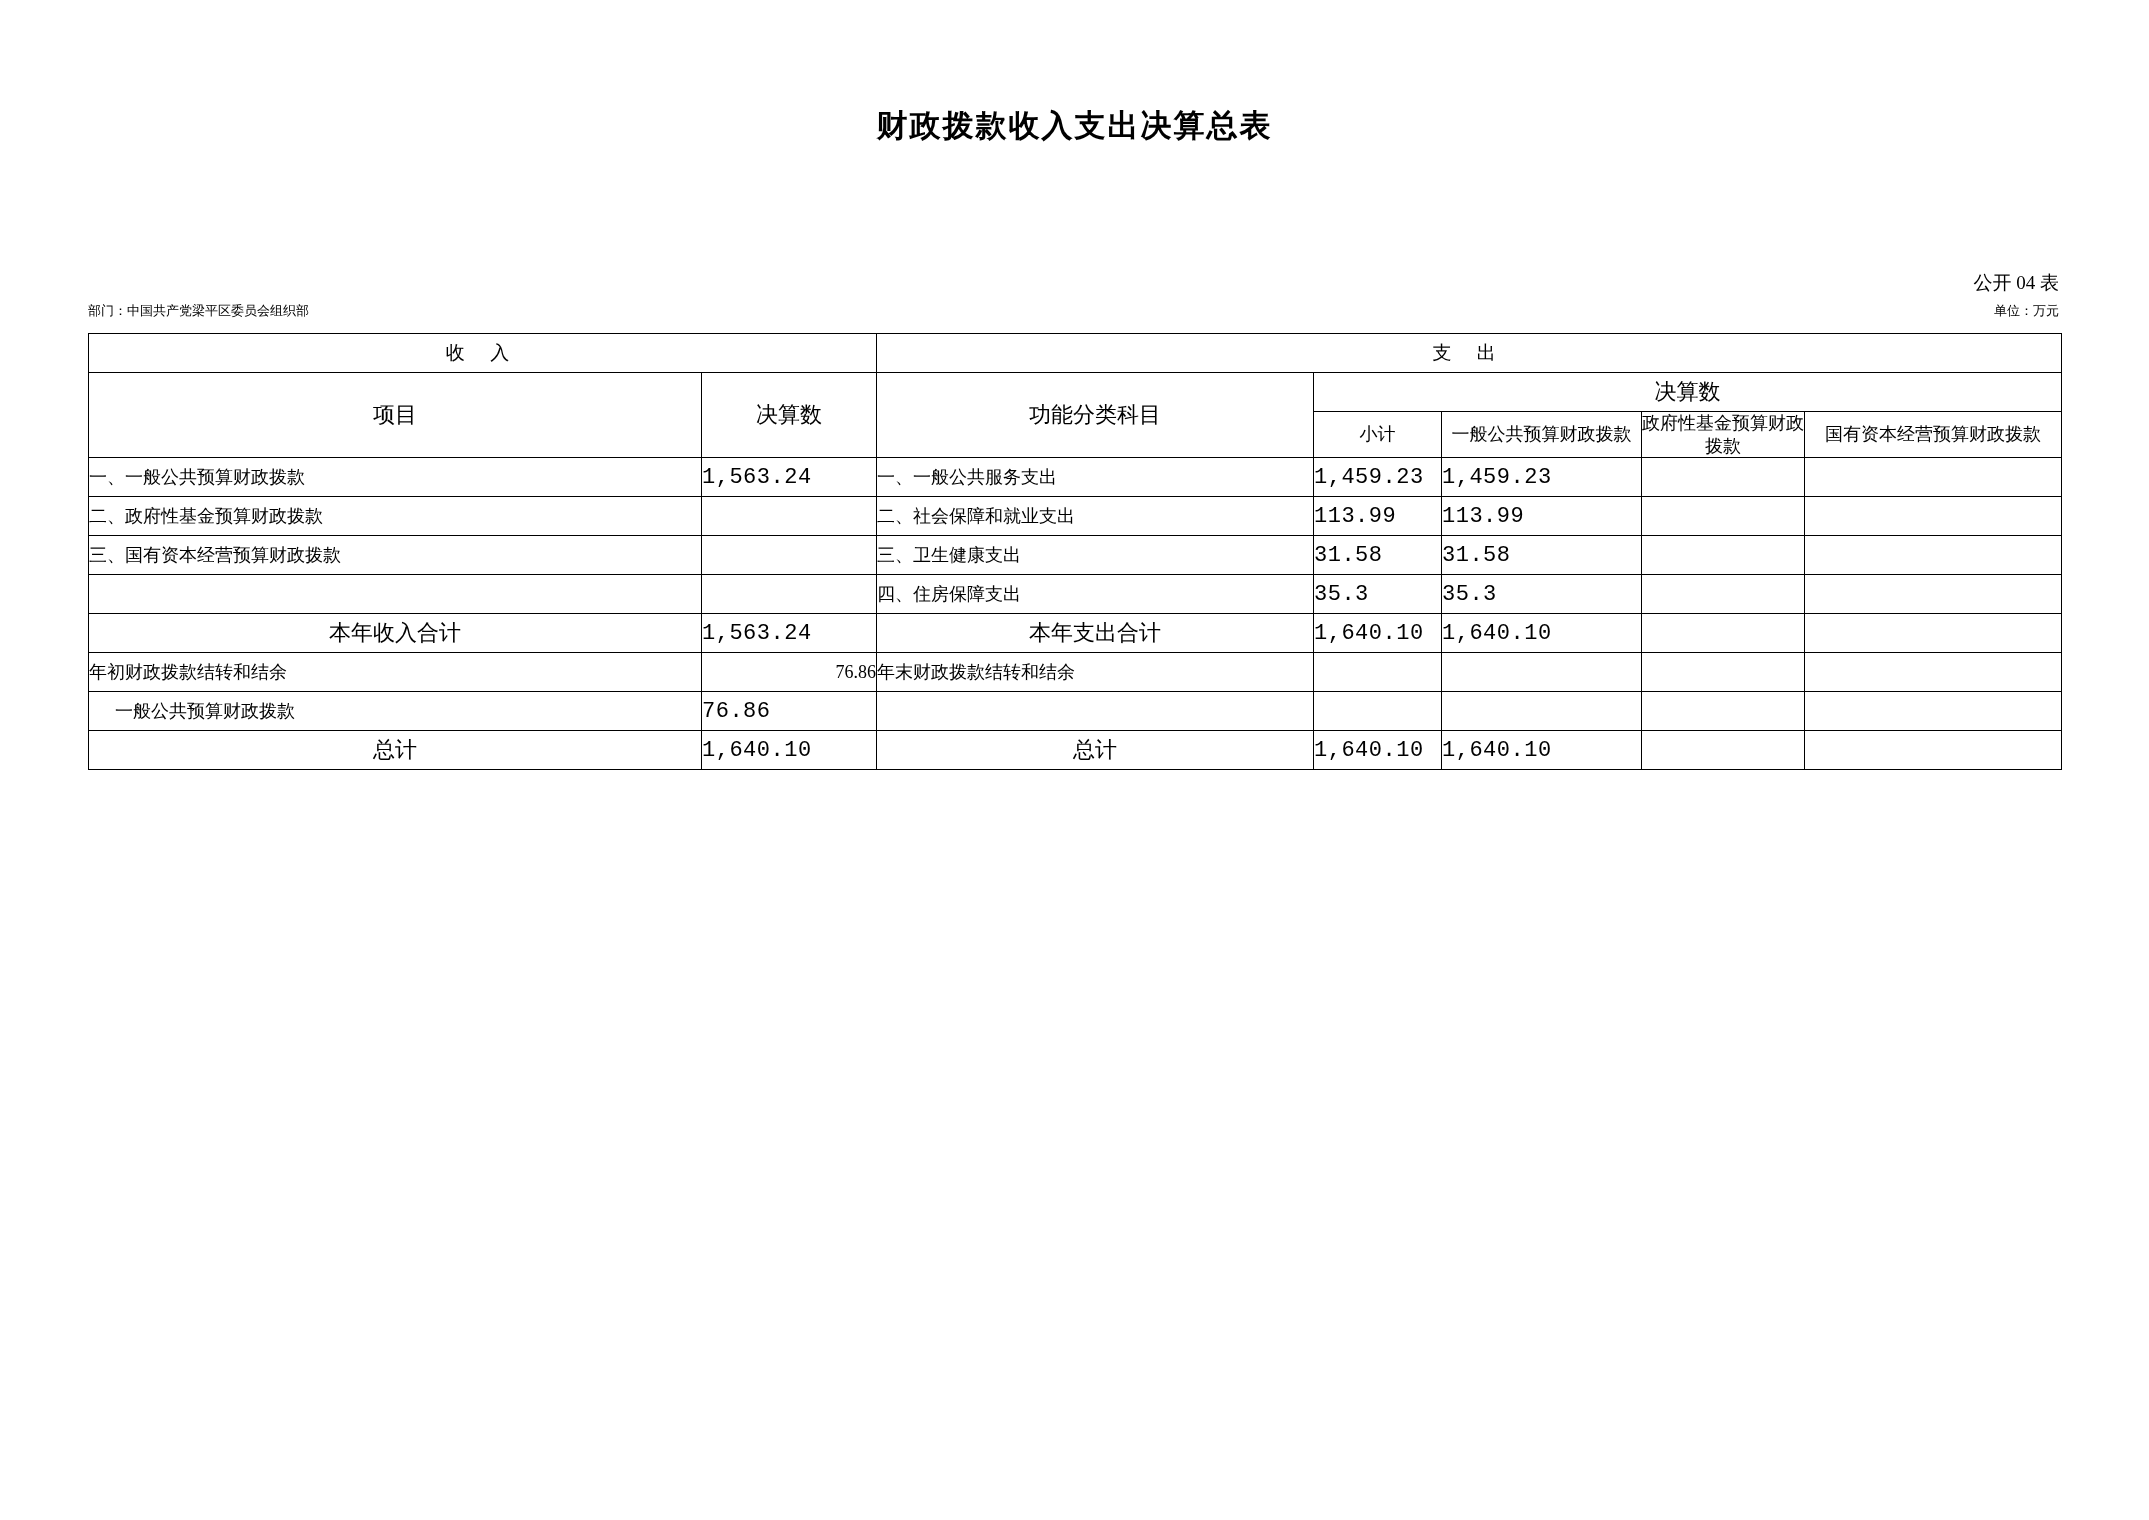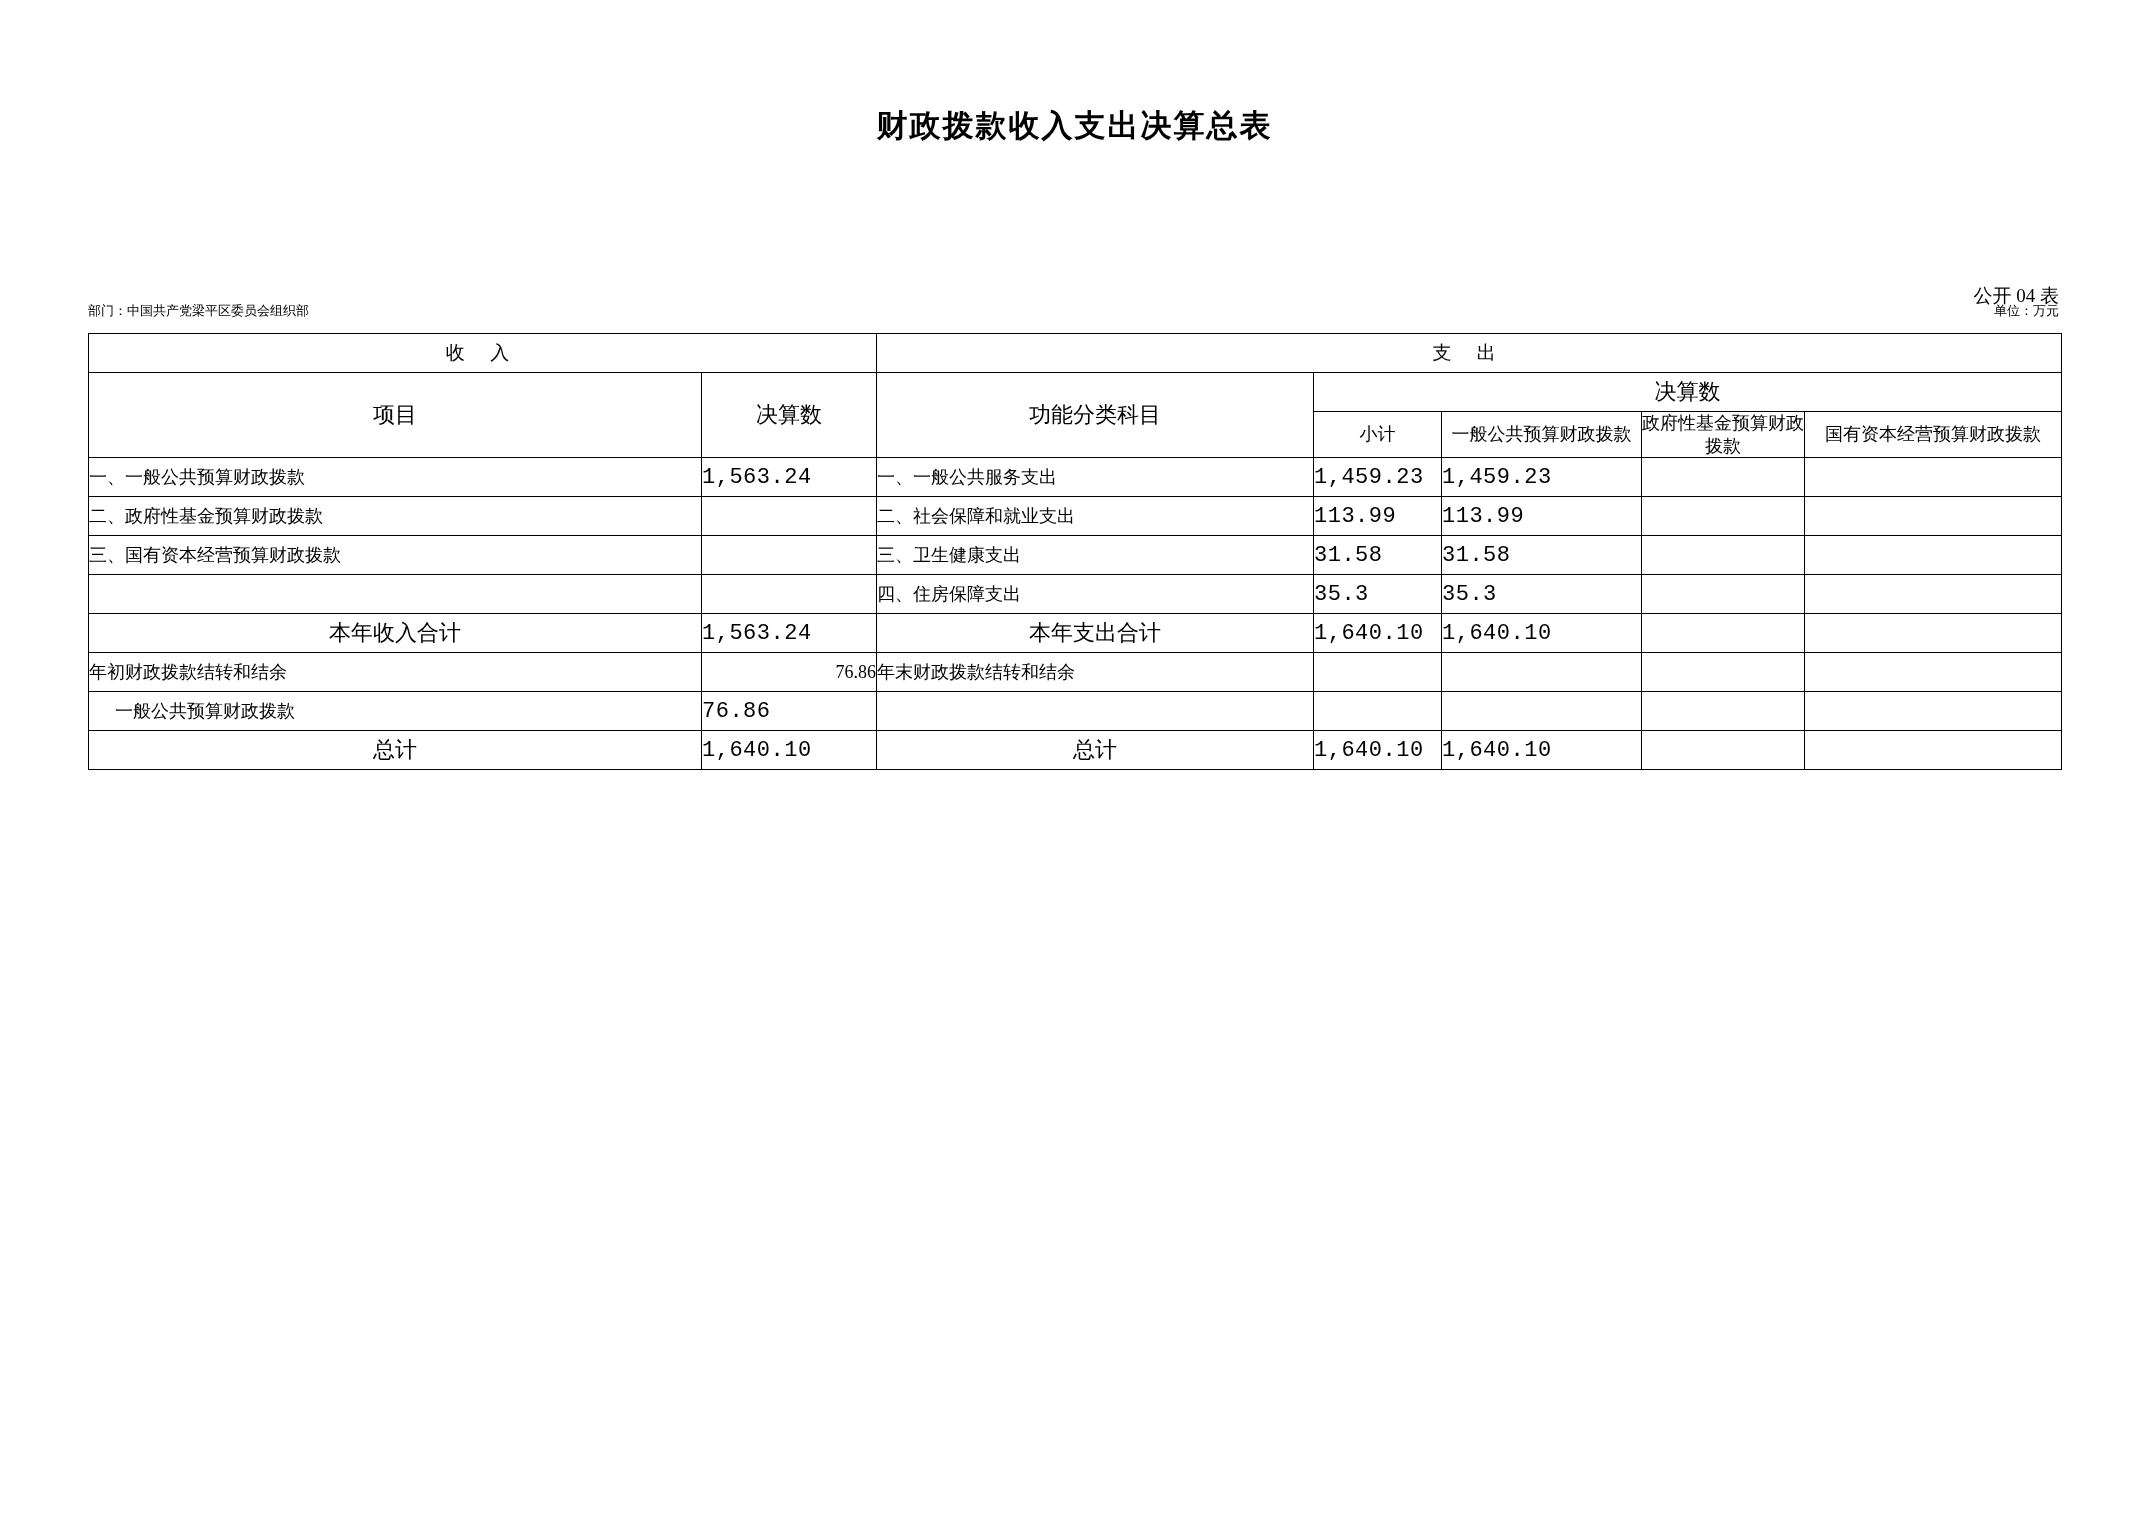--- a/index.html
+++ b/index.html
@@ -26,21 +26,21 @@
     text-align: center;
     font-family: "Liberation Sans", sans-serif;
     font-weight: bold;
     font-size: 31px;
     letter-spacing: 2px;
     margin-top: 105px;
   }
   .sheet-no {
     position: absolute;
     right: 90px;
-    top: 178px;
+    top: 165px;
     font-size: 19px;
     font-family: "Liberation Serif", serif;
   }
   .meta-row {
     position: absolute;
     left: 88px;
     right: 90px;
     top: 197px;
     display: flex;
     justify-content: space-between;

